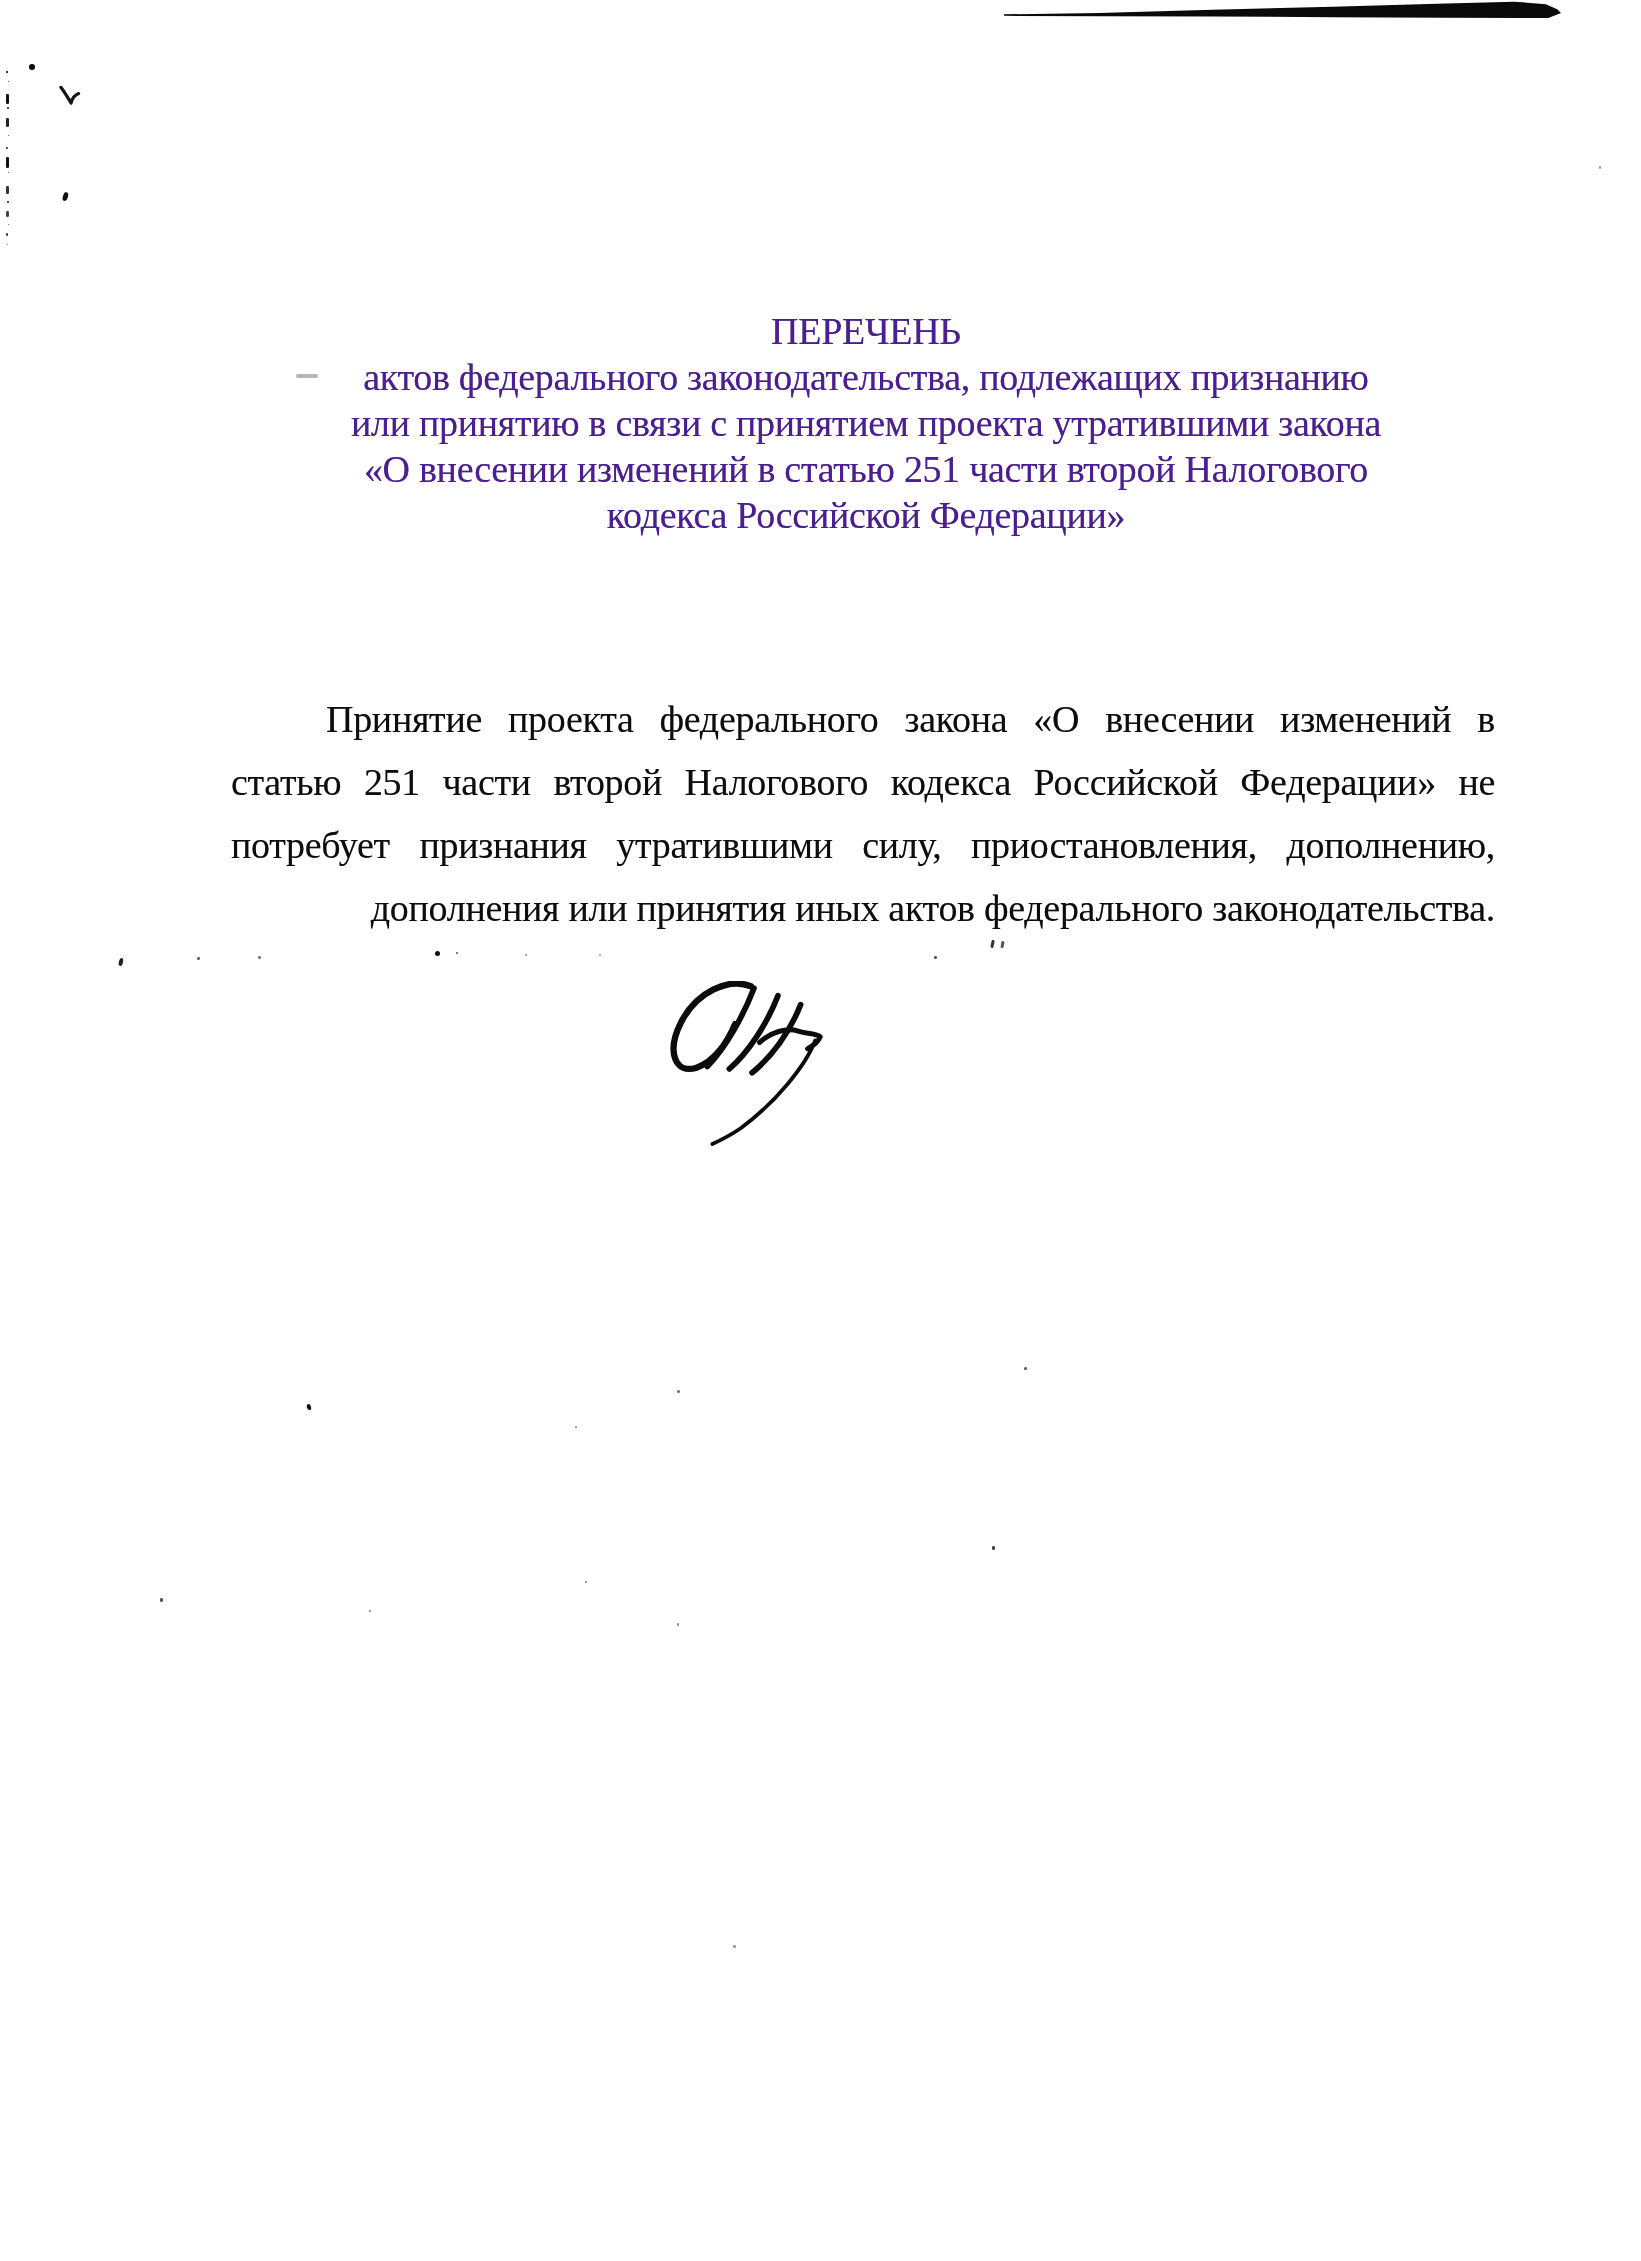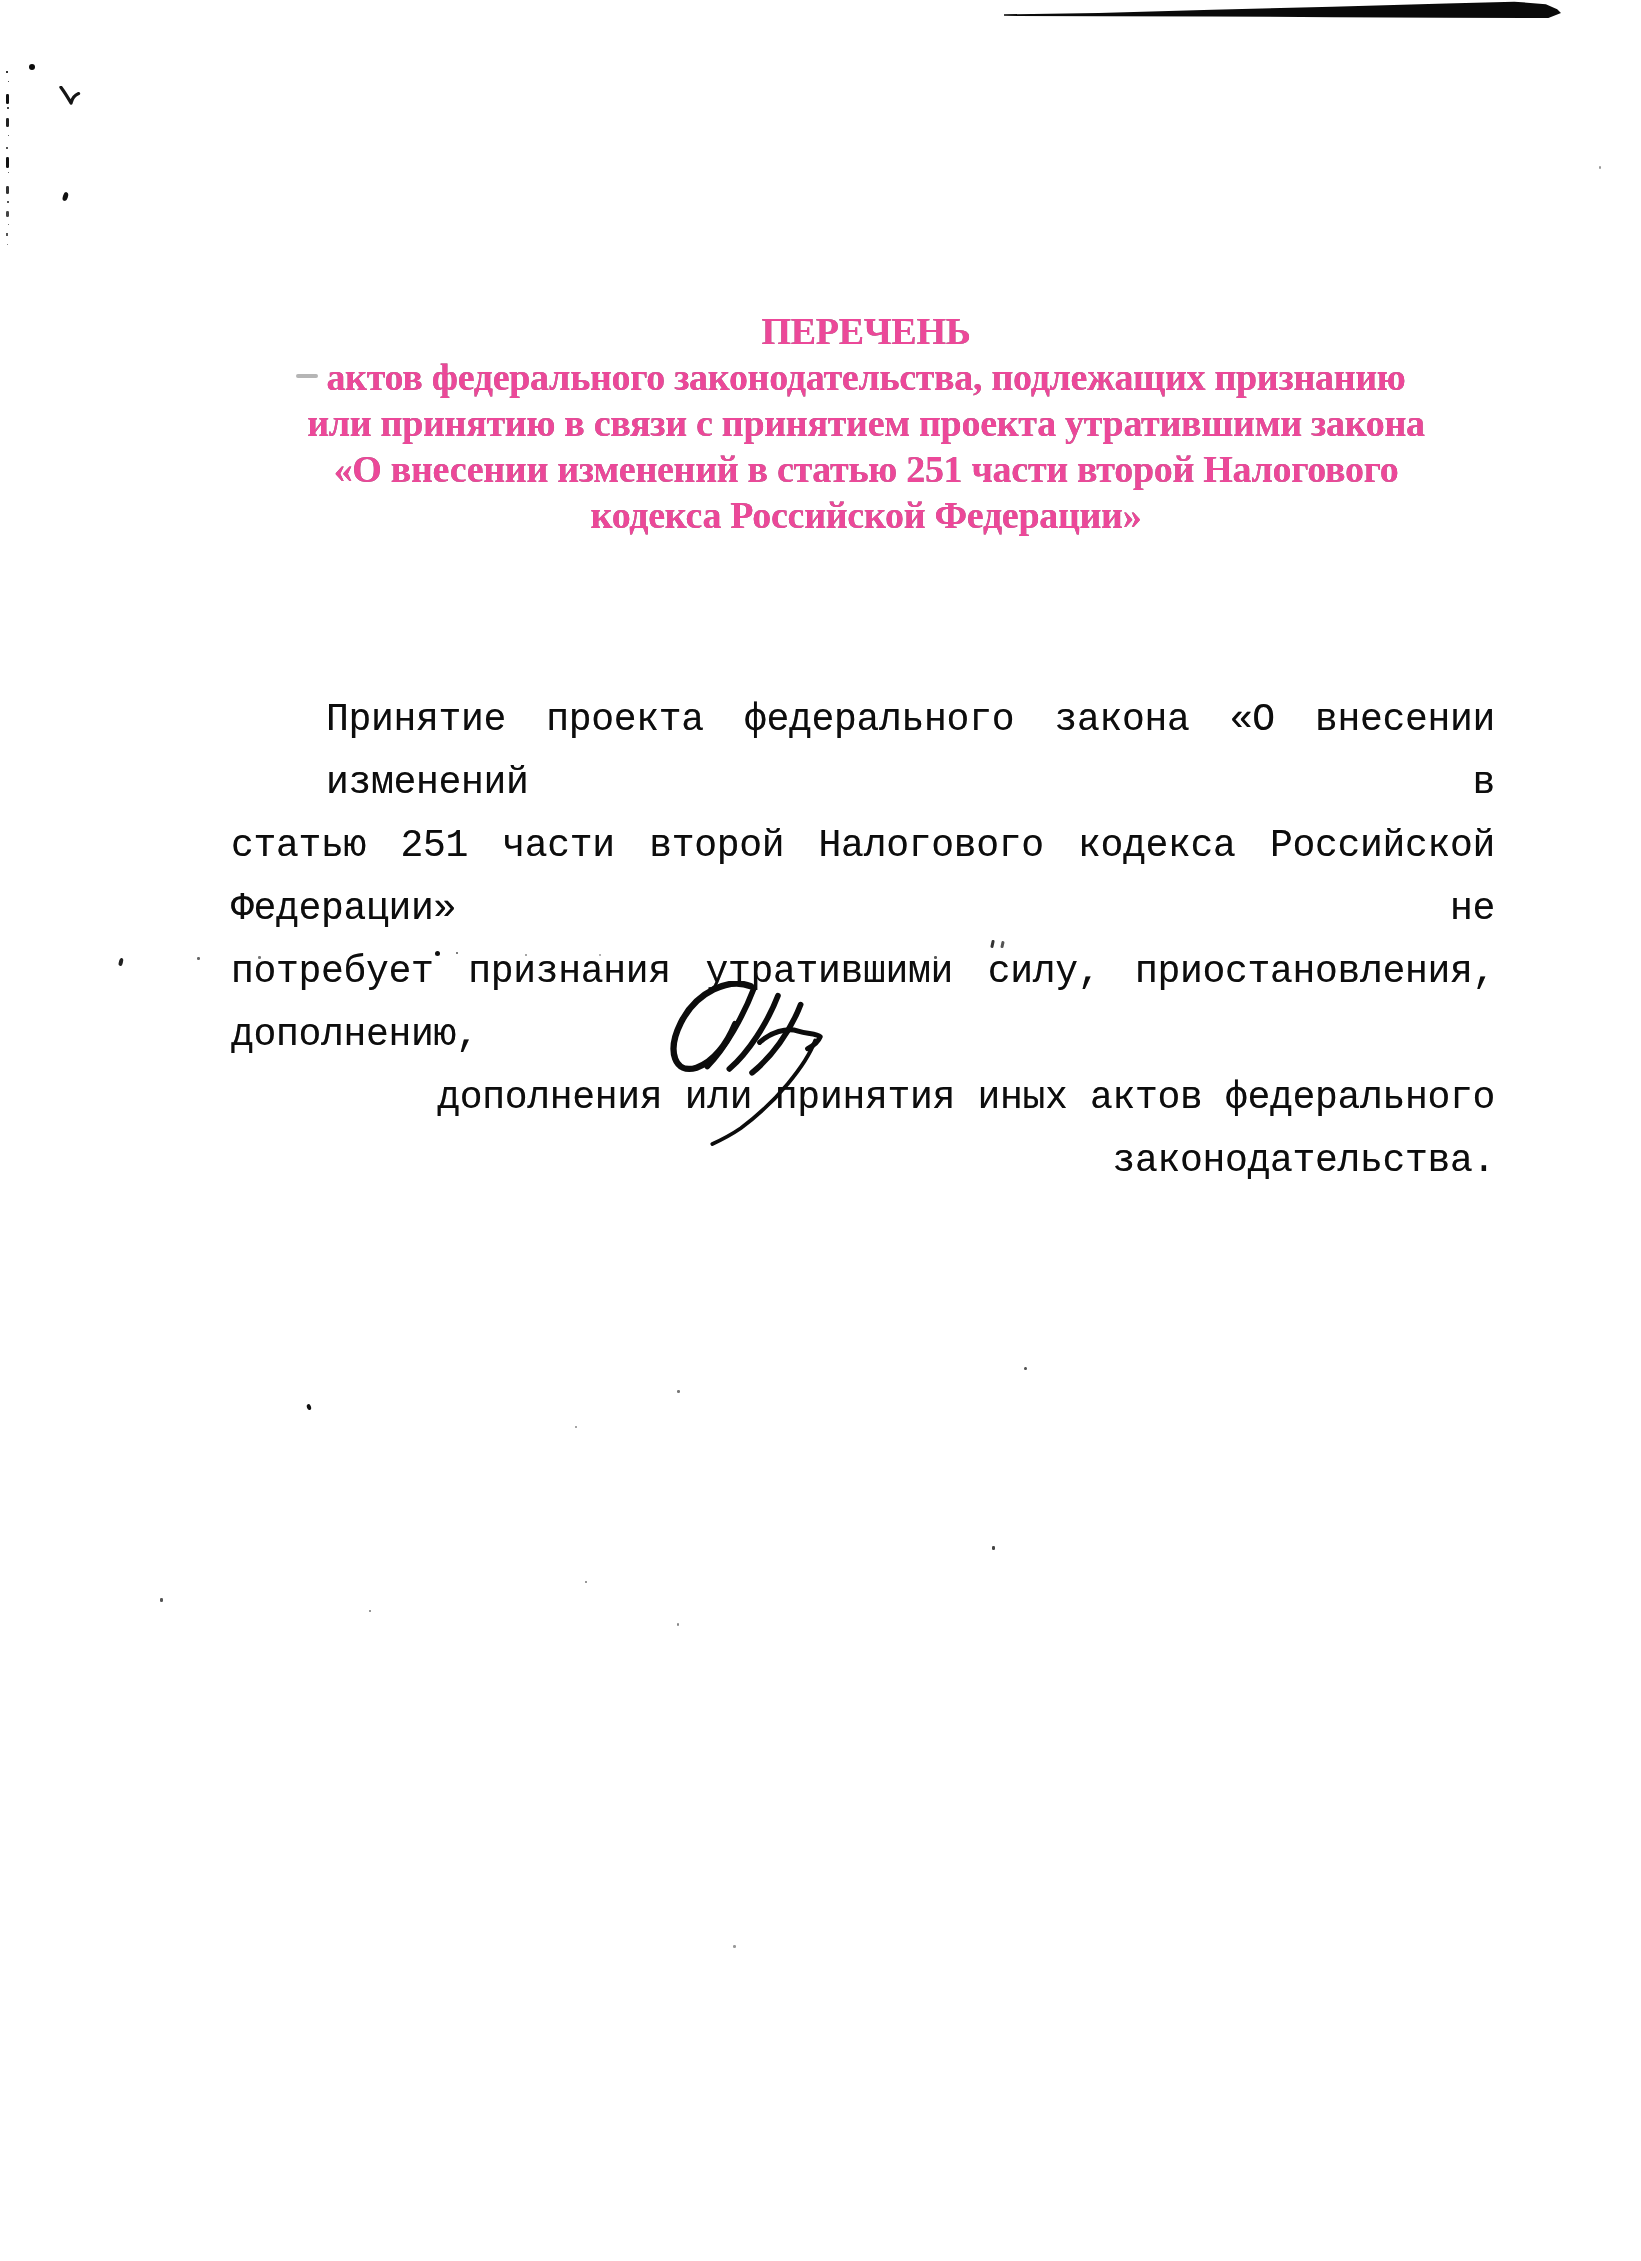--- a/index.html
+++ b/index.html
@@ -14,41 +14,40 @@
     color: #0c0c0c;
   }
 
   
   .title-block {
     position: absolute;
     left: 253px;
     top: 308px;
     width: 1226px;
     text-align: center;
-    font-weight: 700;
+    font-weight: 400;
     font-size: 38px;
     line-height: 46px;
     letter-spacing: -0.3px;
-    color: #ec4899;
+    color: #4c1d95;
     
     text-shadow: 0 0 0.6px rgba(0,0,0,0.55);
   }
   .title-line { white-space: nowrap; }
 
   .body-block {
     position: absolute;
     left: 231px;
     top: 688px;
     width: 1264px;
     font-size: 38px;
     line-height: 63px;
     letter-spacing: -0.3px;
     color: #0d0d0d;
     text-shadow: 0 0 0.6px rgba(0,0,0,0.45);
-    font-family: Liberation Mono, monospace;
   }
   .body-line {
     text-align: justify;
     text-align-last: justify;
   }
   .body-line.first { padding-left: 95px; }
   .body-line.last  { text-align: right; text-align-last: auto; }
 
   
   .streak { position: absolute; left: 1004px; top: 1.3px; }

